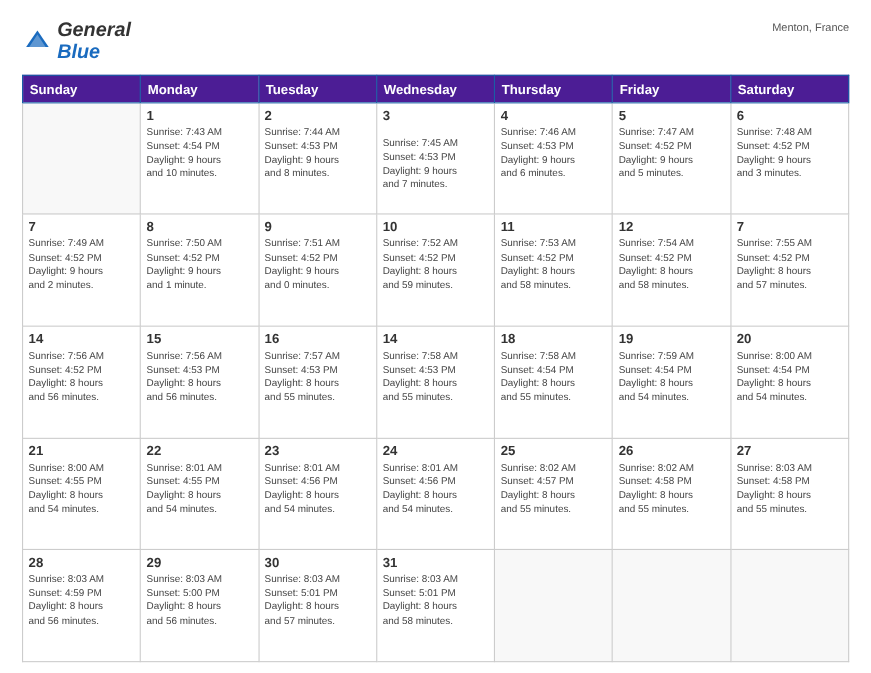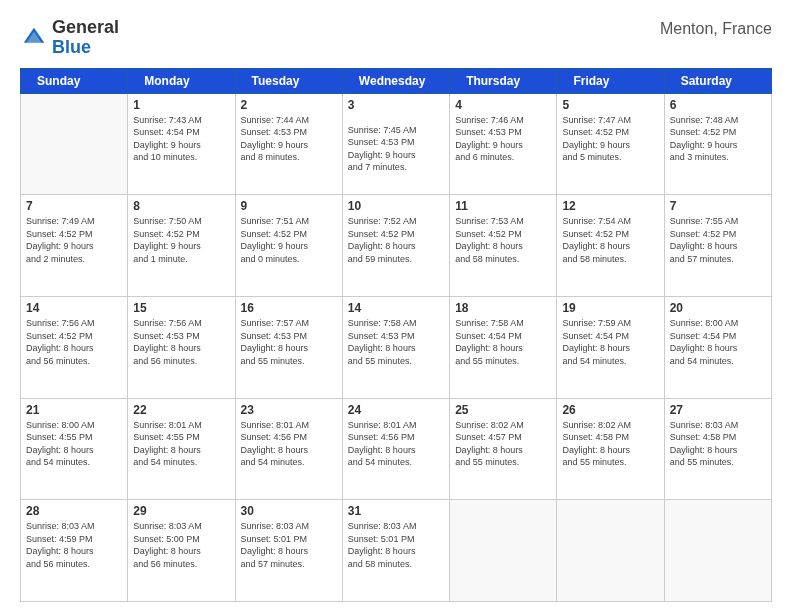--- a/index.html
+++ b/index.html
@@ -25,52 +25,53 @@
     }
     .logo {
       display: flex;
       align-items: center;
       gap: 4px;
     }
     .logo-text {
       font-size: 18px;
       font-weight: bold;
       line-height: 1.1;
+      font-style: italic;
     }
     .logo-general { color: #333; }
     .logo-blue { color: #1a6bbf; }
     .logo-icon {
       width: 28px;
       height: 28px;
     }
     .title-section {
       text-align: right;
     }
     .month-title {
       font-size: 32px;
       font-weight: bold;
       color: #333;
       line-height: 1.1;
     }
     .location {
-      font-size: 16px;
+      font-size: 10px;
       color: #555;
       margin-top: 2px;
     }
     .calendar {
       flex: 1;
       border: 1px solid #ccc;
       border-collapse: collapse;
       width: 100%;
       table-layout: fixed;
     }
     .calendar th {
-      background: #1d4ed8;
+      background: #4c1d95;
       color: white;
-      padding: 5px 16px;
+      padding: 5px 6px;
       font-size: 12px;
       font-weight: bold;
       text-align: left;
       border: 1px solid #1a5da5;
     }
     .calendar td {
       border: 1px solid #ccc;
       vertical-align: top;
       padding: 4px 5px;
       font-size: 9.5px;

